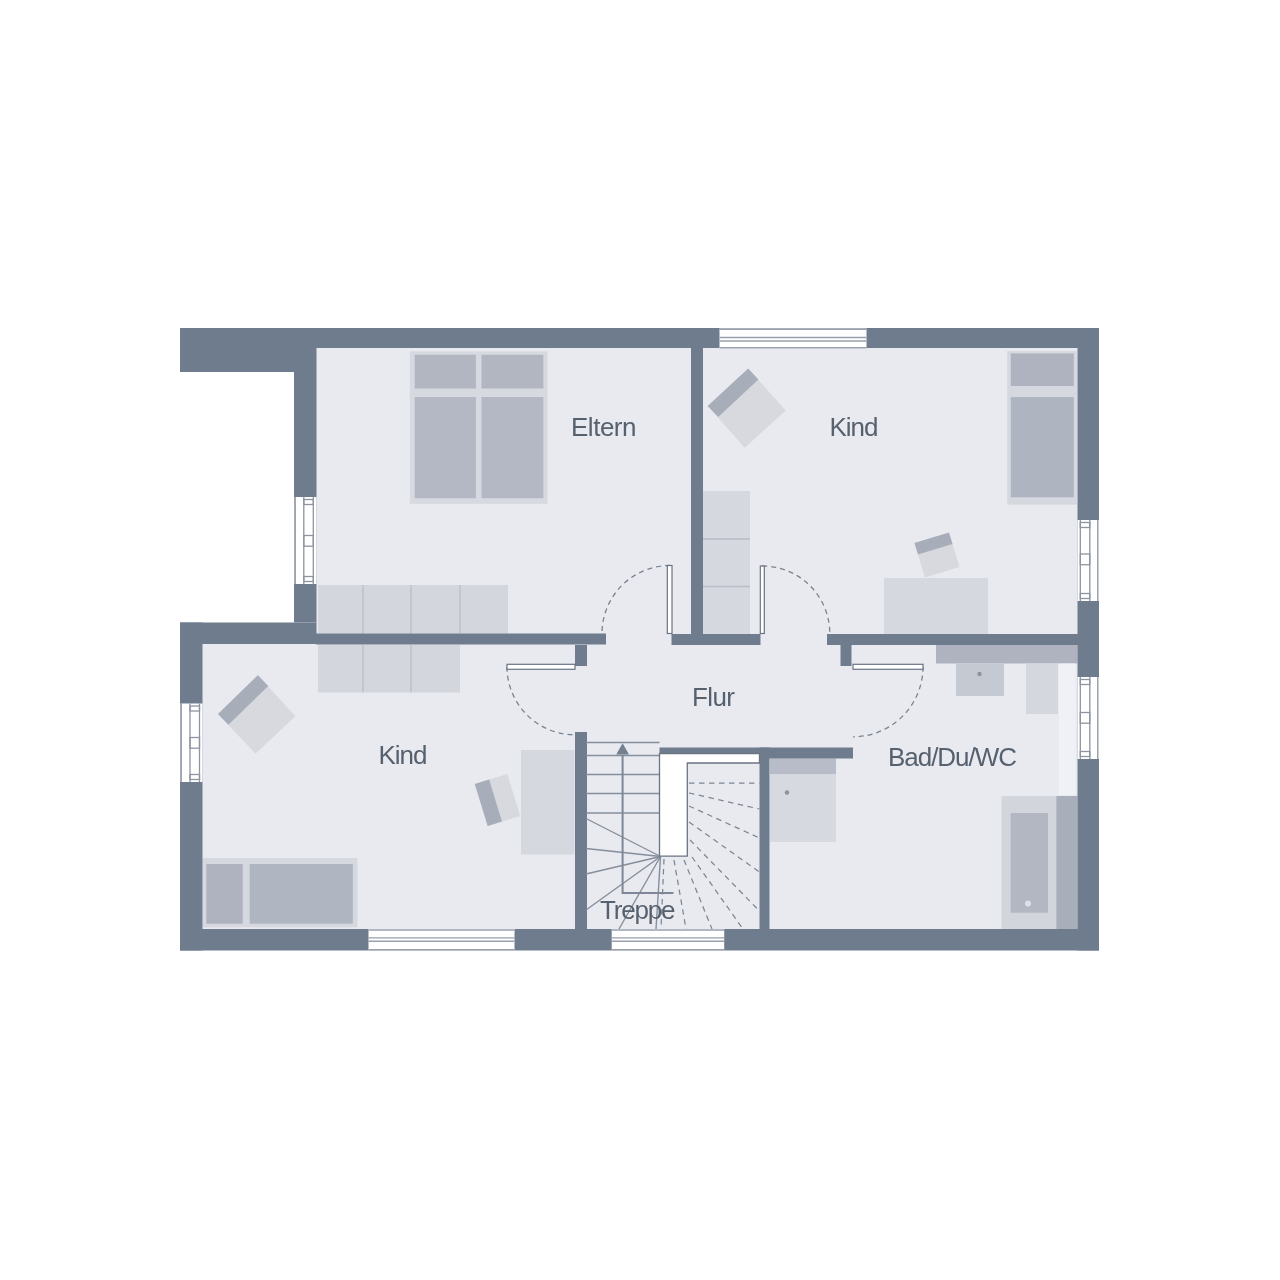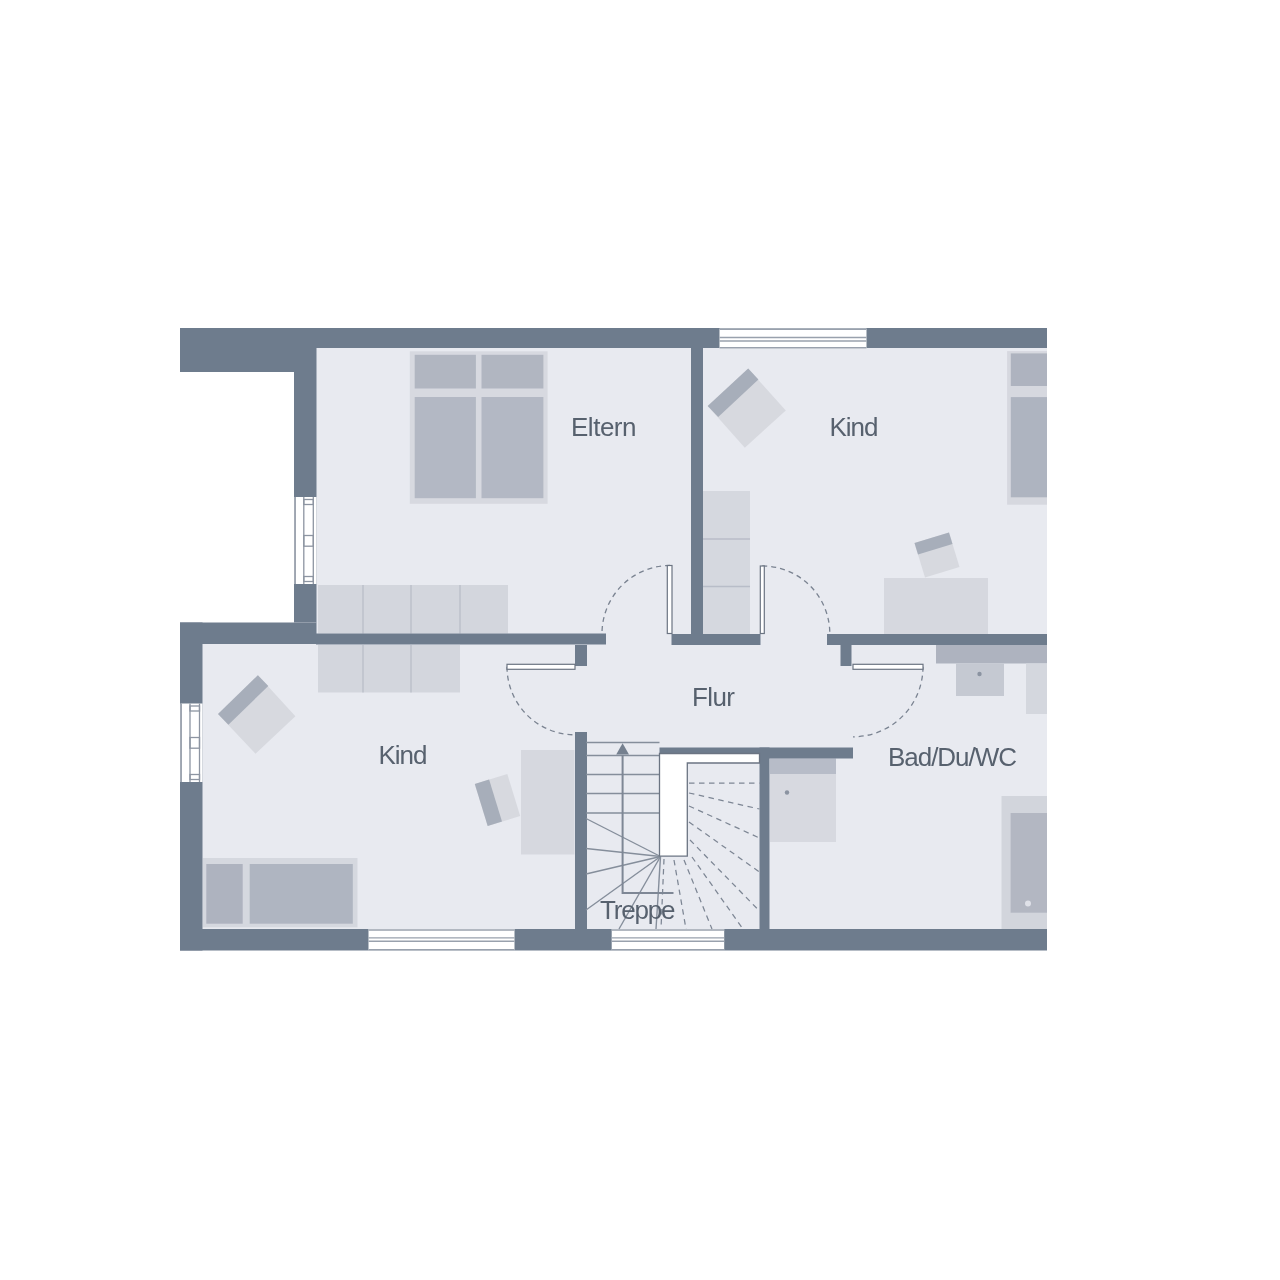--- a/index.html
+++ b/index.html
@@ -1,16 +1,16 @@
 <!DOCTYPE html>
 <html><head>
 <meta charset="utf-8">
 <style>
   html,body{margin:0;padding:0;background:#ffffff;}
-  .page{width:1047px;height:1280px;position:relative;background:#a16207;overflow:hidden;}
+  .page{width:1280px;height:1280px;position:relative;background:#a16207;overflow:hidden;}
   svg{position:absolute;left:0;top:0;}
   text{font-family:"Liberation Sans",sans-serif;fill:#57616e;}
 </style>
 </head>
 <body>
 <div class="page">
 <svg width="1280" height="1280" viewBox="0 0 1280 1280">
 
 <rect x="0" y="0" width="1280" height="1280" fill="#ffffff"></rect>
 

